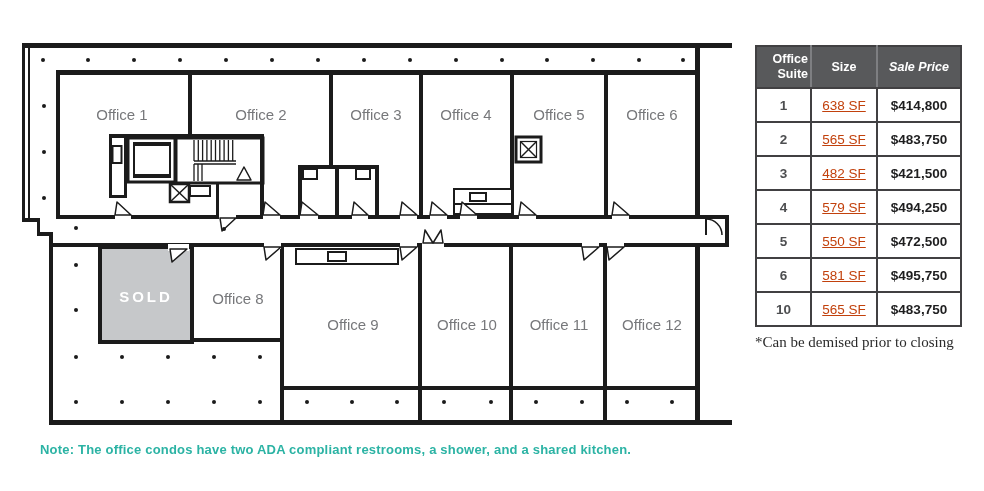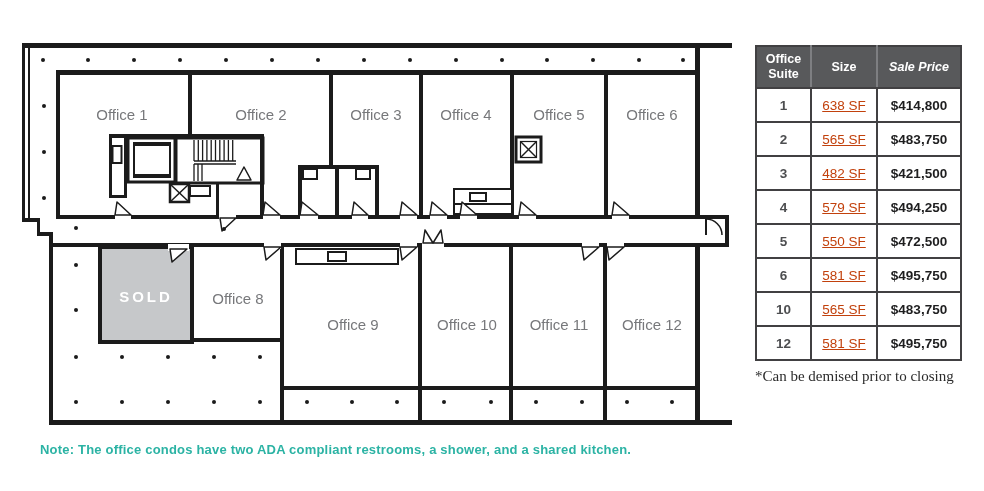--- a/index.html
+++ b/index.html
@@ -5,21 +5,21 @@
   html,body{margin:0;padding:0;background:#ffffff;}
   body{width:984px;height:491px;position:relative;font-family:"Liberation Sans",sans-serif;overflow:hidden;}
 
   .plan-wrap{position:absolute;left:4px;top:0;width:750px;height:470px;}
   .plan-note{position:absolute;left:40px;top:442px;font-size:13px;font-weight:bold;color:#2bb3a4;letter-spacing:.2px;white-space:nowrap;}
 
   .table-wrap{position:absolute;left:755px;top:45px;width:205px;}
   table.price{border-collapse:collapse;table-layout:fixed;width:205px;}
   table.price th, table.price td{border:2px solid #414042;text-align:center;vertical-align:middle;padding:0 2px;}
   table.price th{background:#58595b;color:#ffffff;font-size:12.5px;font-weight:bold;line-height:1.2;height:40px;border-left-color:#7e7f82;border-right-color:#7e7f82;}
-  table.price th:first-child{border-left-color:#414042;}
+  table.price th:first-child{border-left-color:#414042;text-align:right;}
   table.price th:last-child{border-right-color:#414042;font-style:italic;}
   table.price td{height:32px;font-size:13.5px;background:#ffffff;}
   td.c-suite{font-weight:bold;color:#4d4e50;}
   td.c-size{color:#c2410c;text-decoration:underline;}
   td.c-price{font-weight:bold;color:#1e1e1f;}
   .col-suite{width:55px;}.col-size{width:66px;}.col-price{width:84px;}
   .footnote{margin-top:7px;font-size:15px;color:#2b2b2b;white-space:nowrap;font-family:Liberation Serif, serif;}
 
   svg text.room{fill:#77787b;font-size:15px;font-family:"Liberation Sans",sans-serif;}
   svg text.sold{fill:#ffffff;font-size:15px;font-weight:bold;letter-spacing:3px;font-family:"Liberation Sans",sans-serif;}
@@ -274,21 +274,16 @@
       <tr>
         <td class="c-suite">6</td>
         <td class="c-size">581 SF</td>
         <td class="c-price">$495,750</td>
       </tr>
       <tr>
         <td class="c-suite">10</td>
         <td class="c-size">565 SF</td>
         <td class="c-price">$483,750</td>
       </tr>
-      <tr>
-        <td class="c-suite">12</td>
-        <td class="c-size">581 SF</td>
-        <td class="c-price">$495,750</td>
-      </tr>
     </tbody>
   </table>
   <div class="footnote">*Can be demised prior to closing</div>
 </div>
 
 </body></html>

